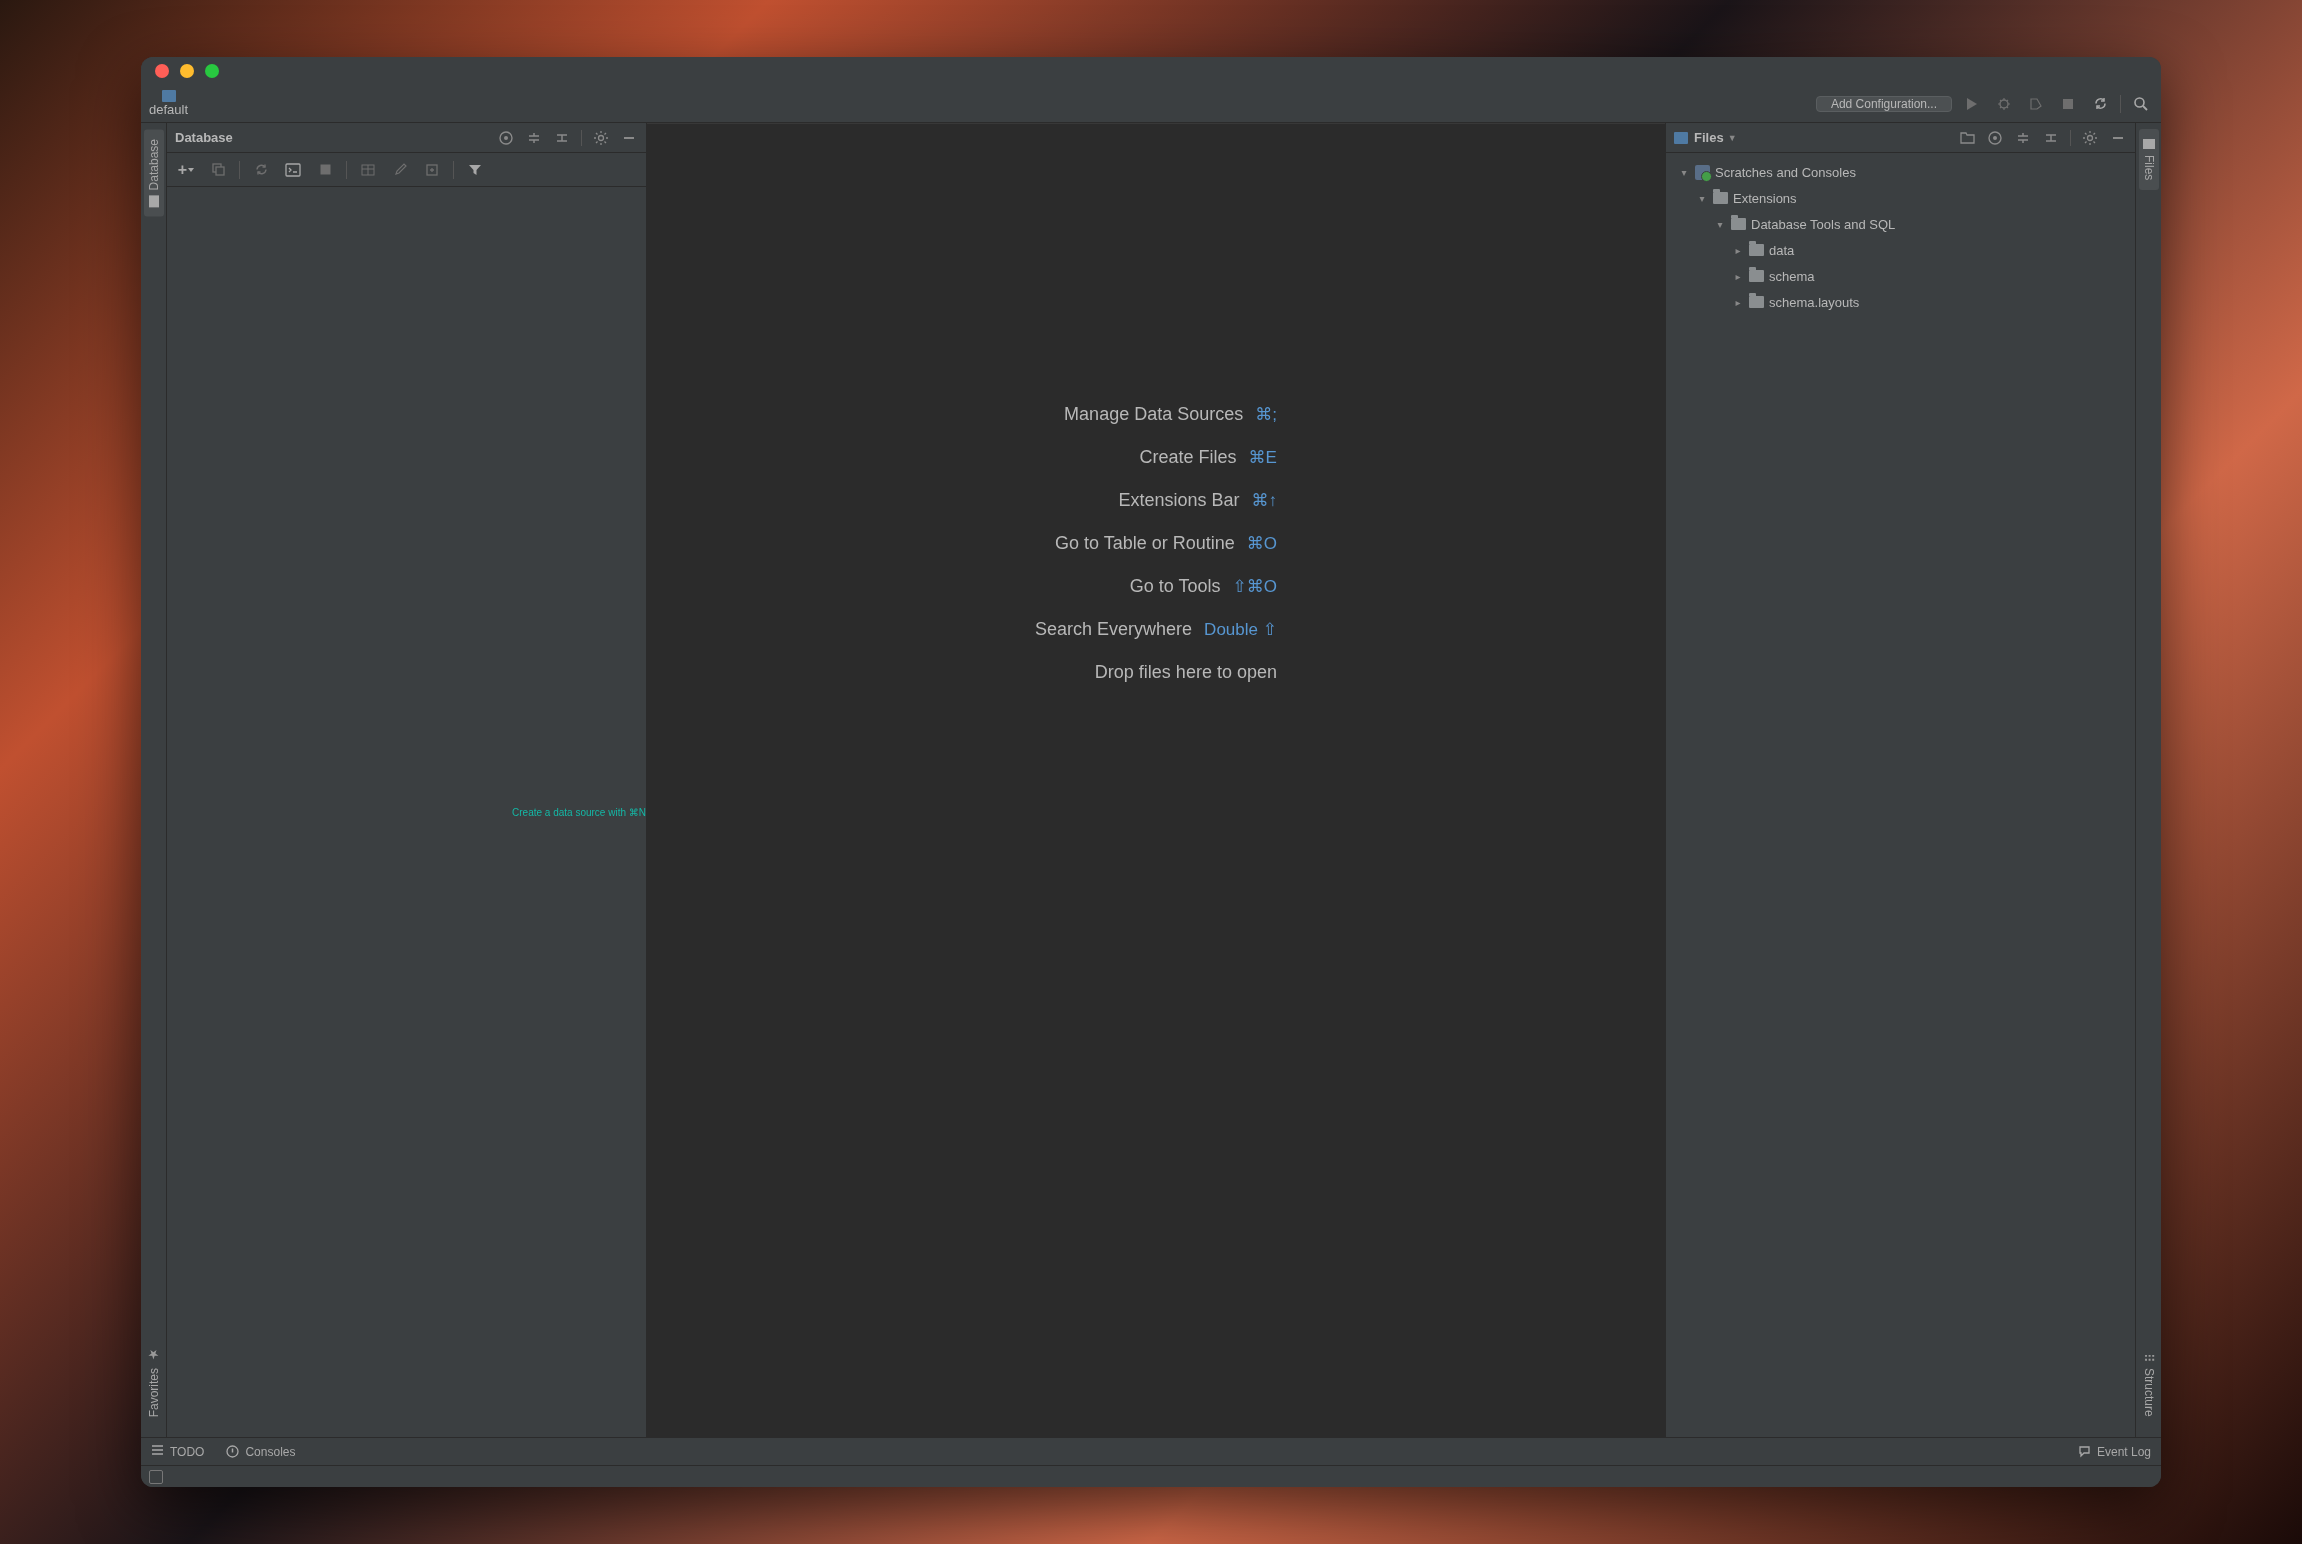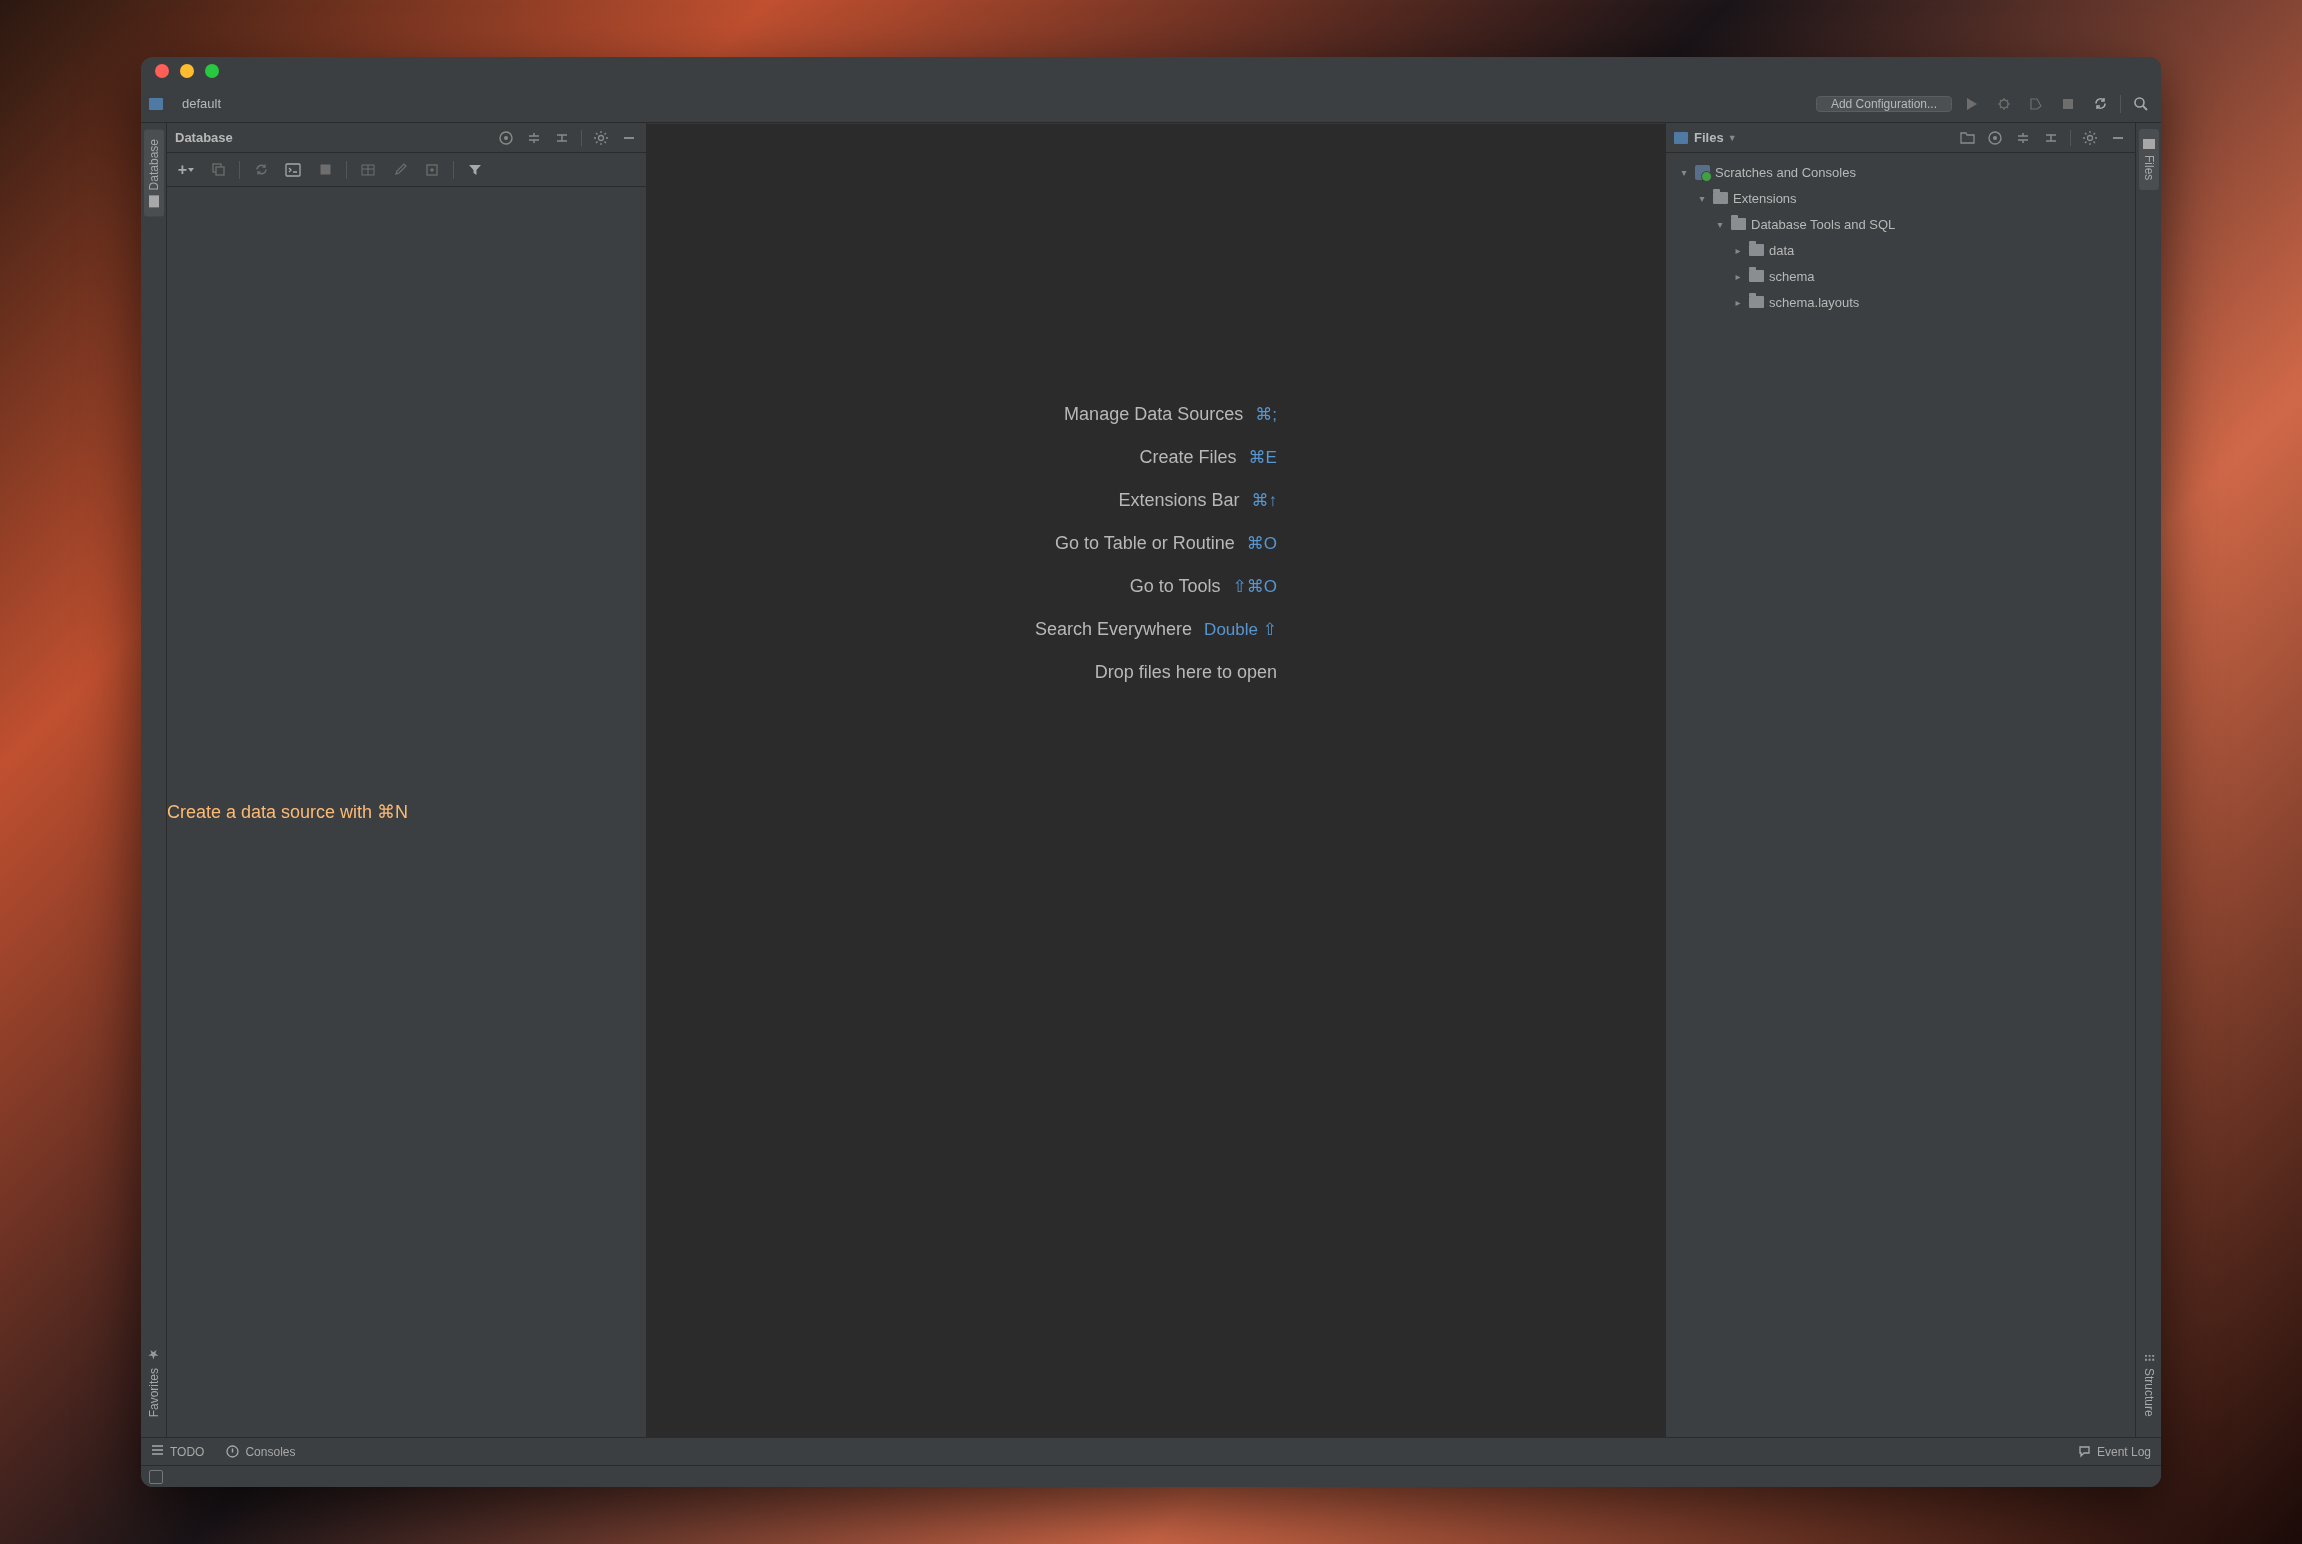--- a/index.html
+++ b/index.html
@@ -39,21 +39,21 @@
     height: 38px;
     background: #3b3f41;
     border-bottom: 1px solid #2b2b2b;
     display: flex;
     align-items: center;
     padding: 0 8px;
     gap: 8px;
     font-size: 13px;
     color: #b8b8b8;
   }
-  .breadcrumb { display: flex; align-items: center; gap: 19px; }
+  .breadcrumb { display: flex; align-items: center; gap: 0; flex-direction: column; }
   .toolbar-right { margin-left: auto; display: flex; align-items: center; gap: 8px; }
   .config-btn {
     background: #4c5052;
     border: 1px solid #5a5e60;
     border-radius: 4px;
     padding: 0 14px;
     color: #b8b8b8;
     font-size: 12px;
   }
   .tb-icon {
@@ -122,23 +122,23 @@
     gap: 10px;
   }
   .ptb-icon { width: 22px; height: 22px; display:flex; align-items:center; justify-content:center; color:#6e6e6e; font-size:14px;}
   .ptb-icon.enabled { color: #a8a8a8; }
   .ptb-icon .plus { font-size: 16px; font-weight: bold; }
   .ptb-sep { width:1px; height:18px; background:#555; }
   .panel-body {
     flex: 1;
     display: flex;
     align-items: center;
-    justify-content: flex-start;
-    color: #fdba74;
-    font-size: 18px;
+    justify-content: flex-end;
+    color: #14b8a6;
+    font-size: 10px;
   }
 
   .editor-area {
     flex: 1;
     background: #2b2b2b;
     border-top: 1px solid #383838;
     display: flex;
     flex-direction: column;
     align-items: center;
     justify-content: flex-start;

